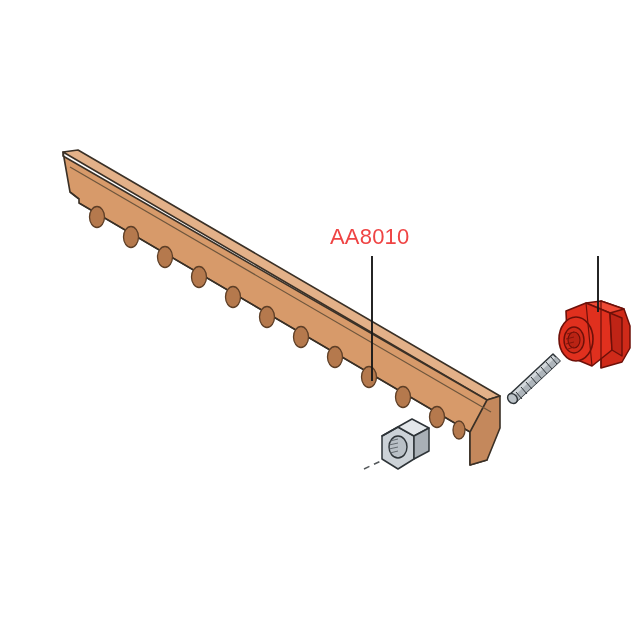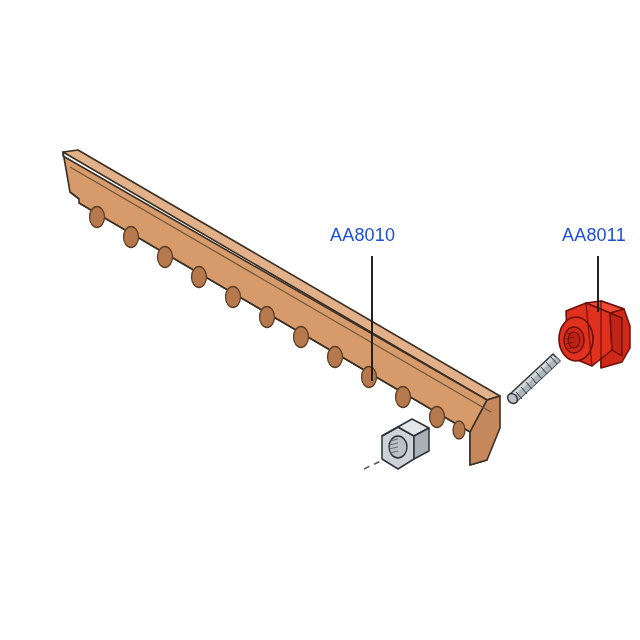--- a/index.html
+++ b/index.html
@@ -19,23 +19,23 @@
   #artwork {
     position: absolute;
     left: 0;
     top: 0;
     width: 640px;
     height: 640px;
   }
   .callout-label {
     position: absolute;
     font-family: "Liberation Sans", sans-serif;
-    font-size: 18px;
+    font-size: 22px;
     letter-spacing: 0.2px;
-    color: #1d4ed8;
+    color: #ef4444;
     white-space: nowrap;
     line-height: 1;
   }
   #label-aa8010 { left: 330px; top: 226px; }
   #label-aa8011 { left: 562px; top: 226px; }
 </style>
 </head>
 <body>
 
 <div id="stage">
@@ -141,15 +141,14 @@
     </g>
 
     <line x1="372" y1="256" x2="372" y2="381" stroke="#1a1a1a" stroke-width="1.9"></line>
 
     <line x1="598" y1="256" x2="598" y2="312" stroke="#1a1a1a" stroke-width="1.9"></line>
 
   </svg>
 
   <div class="callout-label" id="label-aa8010">AA8010</div>
 
-  <div class="callout-label" id="label-aa8011">AA8011</div>
 
 </div>
 
 </body></html>

